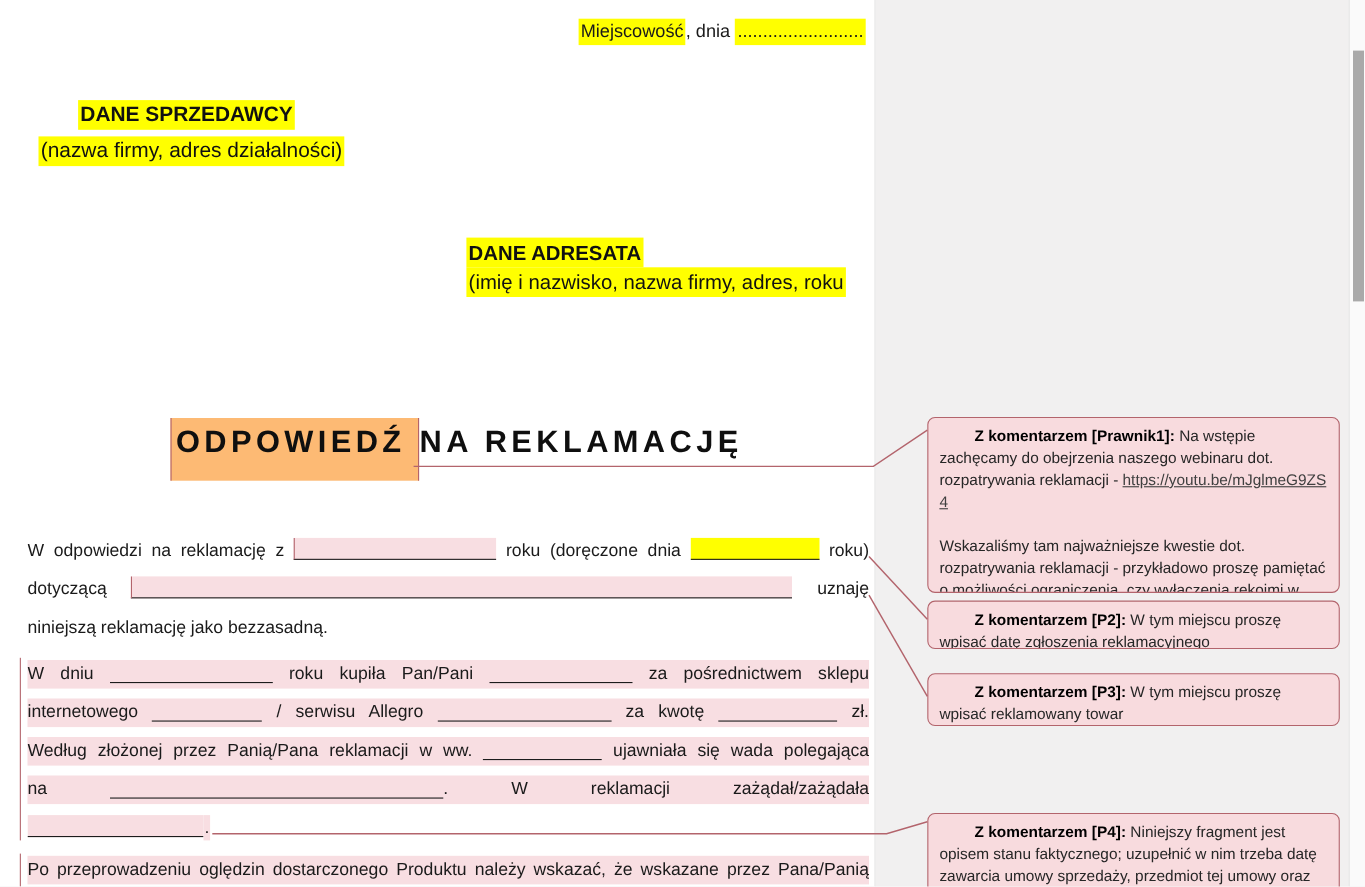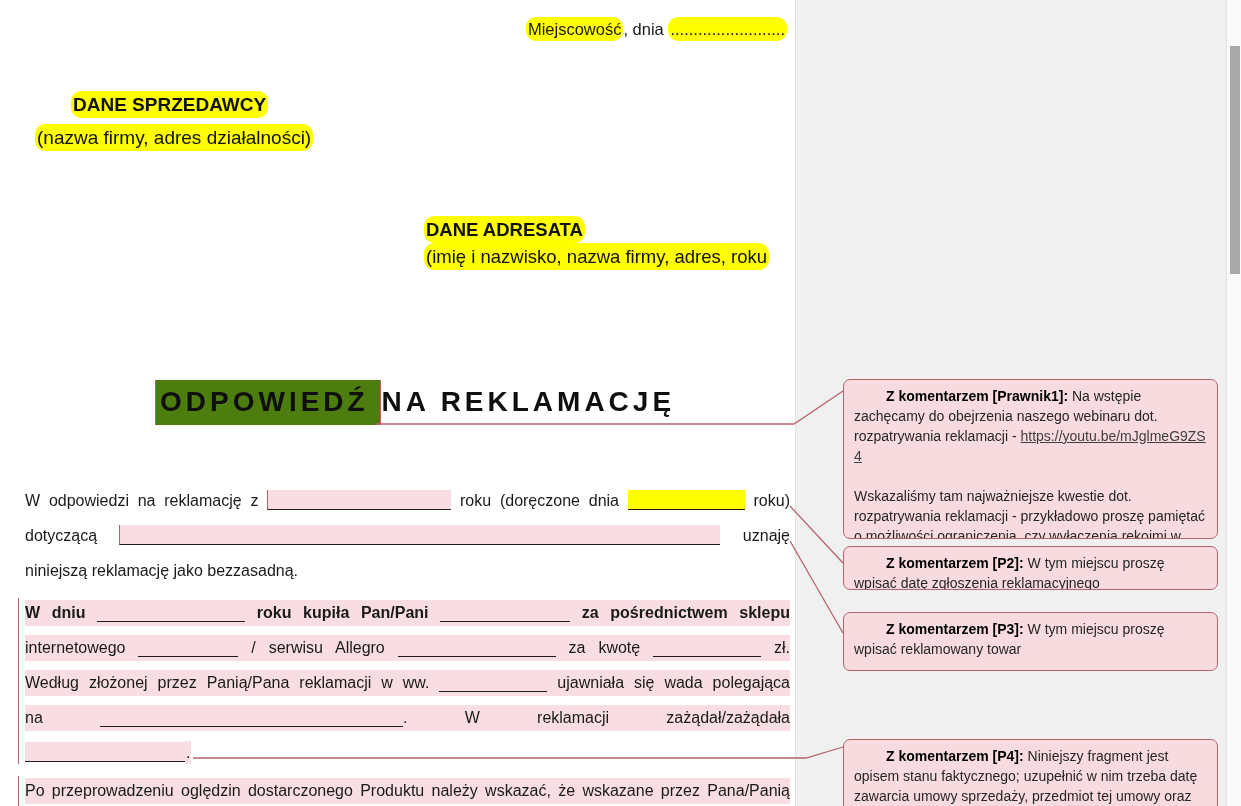--- a/index.html
+++ b/index.html
@@ -7,30 +7,30 @@
     width:1241px;height:806px;overflow:hidden;position:relative;
     font-family:"Liberation Sans","DejaVu Sans",sans-serif;
     background:#f1f0f0;
   }
   .canvas{position:absolute;inset:0;width:1241px;height:806px;}
 
   
   .page{position:absolute;left:0;top:0;width:795px;height:806px;background:#ffffff;border-right:1px solid #e2e1e1;}
 
   .dateline{position:absolute;top:20px;left:25px;width:762px;text-align:right;font-size:16.5px;color:#1a1a1a;}
-  .hl-yellow{background:#ffff00;padding:3px 2px;border-radius:10px;}
+  .hl-yellow{background:#ffff00;padding:3px 2px;}
   .hl-pink{background:#f8dee2;padding:3px 1px;}
 
   .seller{position:absolute;left:35px;top:88px;font-size:19px;line-height:33px;color:#111;}
   .seller .b1{font-weight:bold;padding-left:36px;}
   .addressee{position:absolute;left:424px;top:216px;font-size:18.5px;line-height:27px;color:#111;}
   .addressee .b1{font-weight:bold;}
 
   .doc-title{position:absolute;left:155px;top:386px;font-size:28px;font-weight:bold;letter-spacing:4px;color:#0f0f0f;white-space:nowrap;}
-  .title-hl{background:#4d7c0f;border-left:1.5px solid #b3646c;border-right:1.5px solid #b3646c;padding:6px 0 8px 4px;margin-top:16px;}
+  .title-hl{background:#fdba74;border-left:1.5px solid #b3646c;border-right:1.5px solid #b3646c;padding:6px 0 20px 4px;margin-top:16px;}
 
   .tline{position:absolute;left:25px;width:765px;font-size:16px;line-height:26px;height:26px;overflow:hidden;color:#1a1a1a;}
   .tline.just{text-align:justify;}
   .tline.just::after{content:"";display:inline-block;width:100%;height:0;}
   .tline.pinkbg{background:#f8dee2;}
 
   .blank{display:inline-block;height:19px;border-bottom:1.4px solid #1c1c1c;vertical-align:-4px;}
   .blank.pink{background:#f8dee2;}
   .blank.yellow{background:#ffff00;}
   .blank.bracket{border-left:1.6px solid #b3646c;}
@@ -70,42 +70,42 @@
       <div class="b1"><span class="hl-yellow">DANE ADRESATA</span></div>
       <div><span class="hl-yellow">(imię i nazwisko, nazwa firmy, adres, roku</span></div>
     </div>
 
     <div class="doc-title"><span class="title-hl">ODPOWIEDŹ </span><span>NA REKLAMACJĘ</span></div>
 
     <div id="bodyLines">
         <div class="tline just" style="top: 488px;"><span>W odpowiedzi na reklamację z </span><span class="blank pink bracket" style="width: 183px;"></span><span> roku (doręczone dnia </span><span class="blank yellow" style="width: 117px;"></span><span> roku)</span></div>
         <div class="tline just" style="top: 523px;"><span>dotyczącą </span><span class="blank pink bracket" style="width: 600px;"></span><span> uznaję</span></div>
         <div class="tline" style="top: 558px;"><span>niniejszą reklamację jako bezzasadną.</span></div>
-        <div class="tline just pinkbg" style="top: 600px; font-weight: bold;"><span>W dniu </span><span class="blank" style="width: 148px;"></span><span> roku kupiła Pan/Pani </span><span class="blank" style="width: 130px;"></span><span> za pośrednictwem sklepu</span></div>
+        <div class="tline just pinkbg" style="top: 600px;"><span>W dniu </span><span class="blank" style="width: 148px;"></span><span> roku kupiła Pan/Pani </span><span class="blank" style="width: 130px;"></span><span> za pośrednictwem sklepu</span></div>
         <div class="tline just pinkbg" style="top: 635px;"><span>internetowego </span><span class="blank" style="width: 100px;"></span><span> / serwisu Allegro </span><span class="blank" style="width: 158px;"></span><span> za kwotę </span><span class="blank" style="width: 108px;"></span><span> zł.</span></div>
         <div class="tline just pinkbg" style="top: 670px;"><span>Według złożonej przez Panią/Pana reklamacji w ww. </span><span class="blank" style="width: 108px;"></span><span> ujawniała się wada polegająca</span></div>
         <div class="tline just pinkbg" style="top: 705px;"><span>na </span><span class="blank" style="width: 303px;"></span><span>. W reklamacji zażądał/zażądała</span></div>
         <div class="tline" style="top: 740px;"><span class="blank pink" style="width: 160px;"></span><span class="hl-pink">.</span></div>
         <div class="tline just pinkbg" style="top: 778px;"><span>Po przeprowadzeniu oględzin dostarczonego Produktu należy wskazać, że wskazane przez Pana/Panią</span></div>
       </div>
 
     <div class="range-bracket" style="left:18px;top:598px;height:166px;"></div>
     <div class="range-bracket" style="left:18px;top:776px;height:30px;"></div>
   </div>
 
   <div class="sidebar">
     <div id="comments">
         <div class="comment" style="top: 379px; height: 160px;">
           <div><b>Z komentarzem [Prawnik1]: </b><span>Na wstępie zachęcamy do obejrzenia naszego webinaru dot. rozpatrywania reklamacji - </span><a href="#">https://youtu.be/mJglmeG9ZS4</a></div>
           <div style="margin-top: 20px;"><span>Wskazaliśmy tam najważniejsze kwestie dot. rozpatrywania reklamacji - przykładowo proszę pamiętać o możliwości ograniczenia, czy wyłączenia rękojmi w przypadku klientów nie będących konsumentami.</span></div>
         </div>
         <div class="comment" style="top: 546px; height: 44px;">
           <div><b>Z komentarzem [P2]: </b><span>W tym miejscu proszę wpisać datę zgłoszenia reklamacyjnego</span></div>
         </div>
-        <div class="comment" style="top: 612px; height: 59px;">
+        <div class="comment" style="top: 612px; height: 48px;">
           <div><b>Z komentarzem [P3]: </b><span>W tym miejscu proszę wpisać reklamowany towar</span></div>
         </div>
         <div class="comment" style="top: 739px; height: 130px;">
           <div><b>Z komentarzem [P4]: </b><span>Niniejszy fragment jest opisem stanu faktycznego; uzupełnić w nim trzeba datę zawarcia umowy sprzedaży, przedmiot tej umowy oraz kwotę; należy również wskazać na zgłoszone wady, a także żądanie</span></div>
         </div>
       </div>
   </div>
 
   <svg class="connectors" viewBox="0 0 1241 806" xmlns="http://www.w3.org/2000/svg">
     <polyline points="376,424 794,424 843,391" fill="none" stroke="#b3646c" stroke-width="1.3"></polyline>

